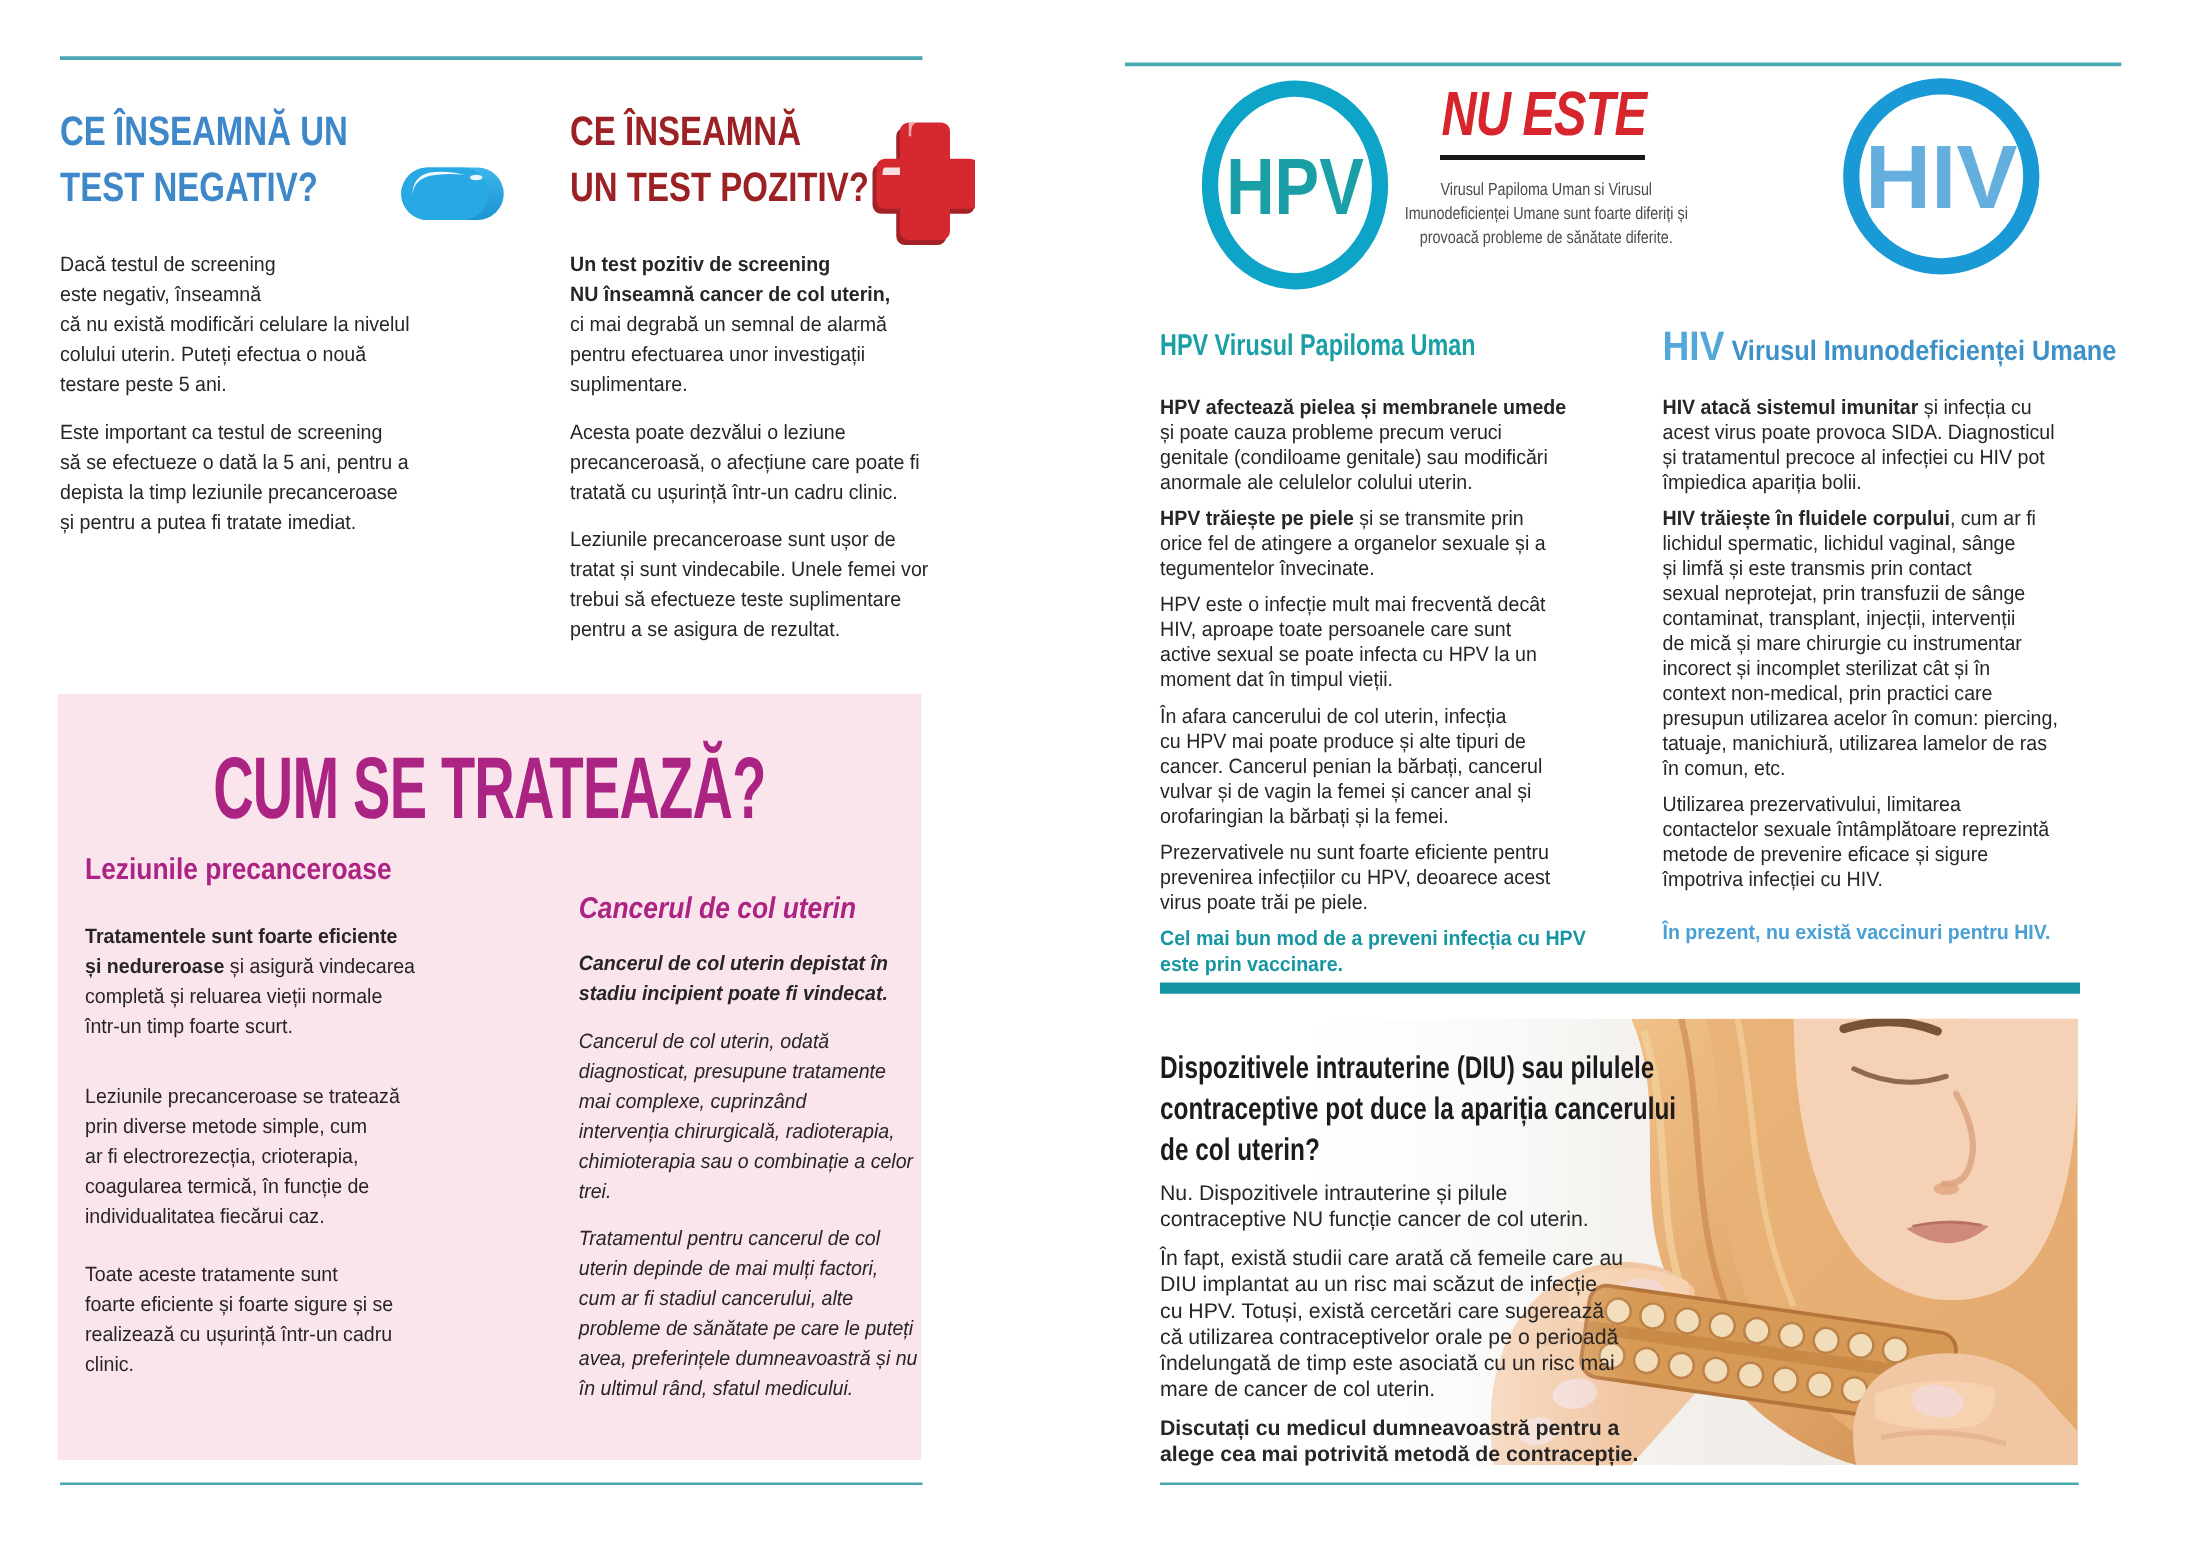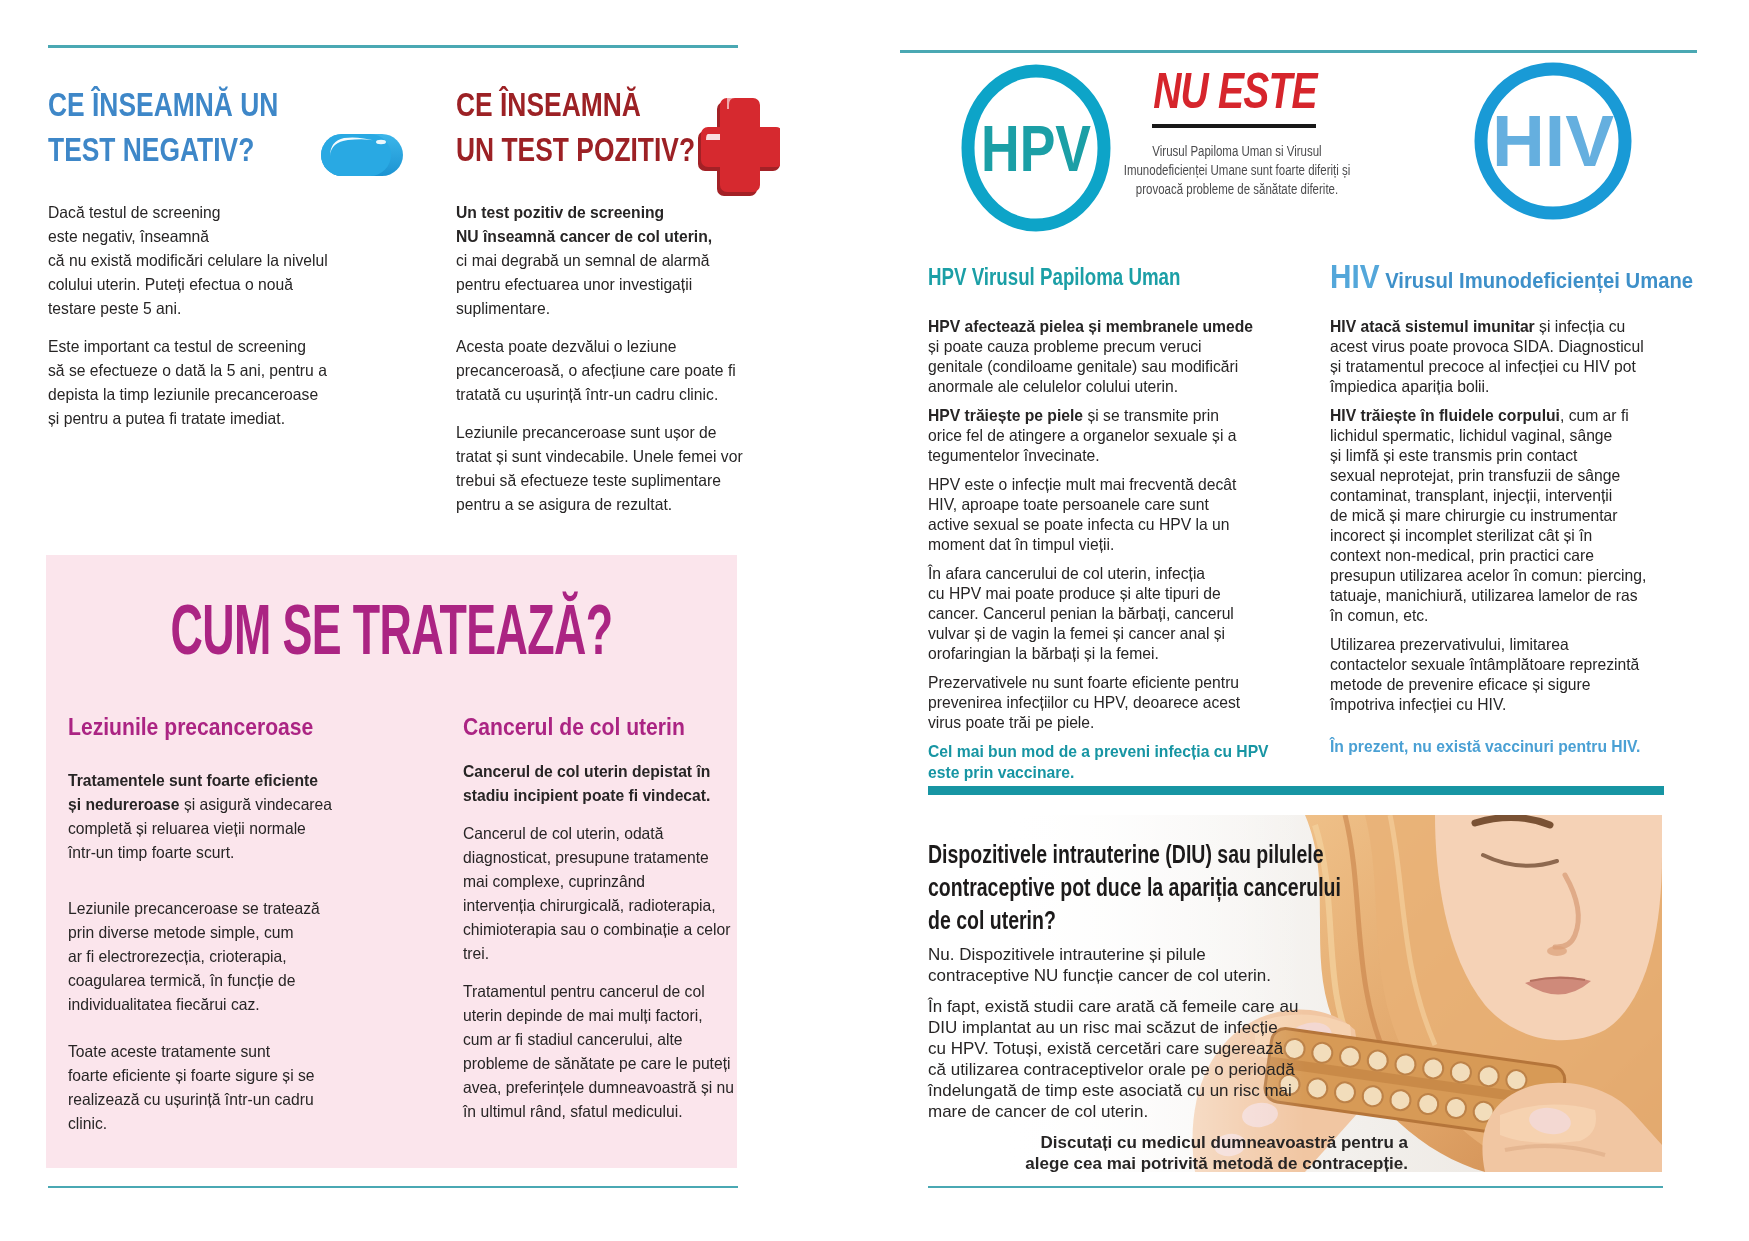--- a/index.html
+++ b/index.html
@@ -98,40 +98,40 @@
 tratată cu ușurință într-un cadru clinic.</p>
     <p class="body">Leziunile precanceroase sunt ușor de
 tratat și sunt vindecabile. Unele femei vor
 trebui să efectueze teste suplimentare
 pentru a se asigura de rezultat.</p>
   </div>
 
   <div class="pinkbox"></div>
   <h1 class="abs cum" style="left:46px;top:590px;width:691px;">CUM SE TRATEAZĂ?</h1>
 
-  <div class="abs" style="left:68px;top:713px;width:360px;">
+  <div class="abs" style="left:68px;top:682px;width:360px;">
     <h3 class="colhead">Leziunile precanceroase</h3>
     <div class="colscale" style="margin-top:27px;">
       <p class="body"><strong class="lead">Tratamentele sunt foarte eficiente
 și nedureroase</strong><span> și asigură vindecarea
 completă și reluarea vieții normale
 într-un timp foarte scurt.</span></p>
       <p class="body" style="margin-top:32px;">Leziunile precanceroase se tratează
 prin diverse metode simple, cum
 ar fi electrorezecția, crioterapia,
 coagularea termică, în funcție de
 individualitatea fiecărui caz.</p>
       <p class="body" style="margin-top:23px;">Toate aceste tratamente sunt
 foarte eficiente și foarte sigure și se
 realizează cu ușurință într-un cadru
 clinic.</p>
     </div>
   </div>
 
-  <div class="abs" style="left:463px;top:713px;width:300px;">
+  <div class="abs" style="left:463px;top:713px;width:300px;font-style:italic;">
     <h3 class="colhead">Cancerul de col uterin</h3>
     <div class="colscale" style="margin-top:18px;">
       <p class="body lead">Cancerul de col uterin depistat în
 stadiu incipient poate fi vindecat.</p>
       <p class="body" style="margin-top:2px;">Cancerul de col uterin, odată
 diagnosticat, presupune tratamente
 mai complexe, cuprinzând
 intervenția chirurgicală, radioterapia,
 chimioterapia sau o combinație a celor
 trei.</p>
@@ -293,17 +293,17 @@
 de col uterin?</h3>
   <div class="abs z2" style="left:928px;top:944px;width:480px;">
     <p class="diubody">Nu. Dispozitivele intrauterine și pilule
 contraceptive NU funcție cancer de col uterin.</p>
     <p class="diubody" style="">În fapt, există studii care arată că femeile care au
 DIU implantat au un risc mai scăzut de infecție
 cu HPV. Totuși, există cercetări care sugerează
 că utilizarea contraceptivelor orale pe o perioadă
 îndelungată de timp este asociată cu un risc mai
 mare de cancer de col uterin.</p>
-    <p class="diubody lead" style="text-align:right;">Discutați cu medicul dumneavoastră pentru a
+    <p class="diubody lead" style="">Discutați cu medicul dumneavoastră pentru a
 alege cea mai potrivită metodă de contracepție.</p>
   </div>
 
 </div>
 
 </body></html>

